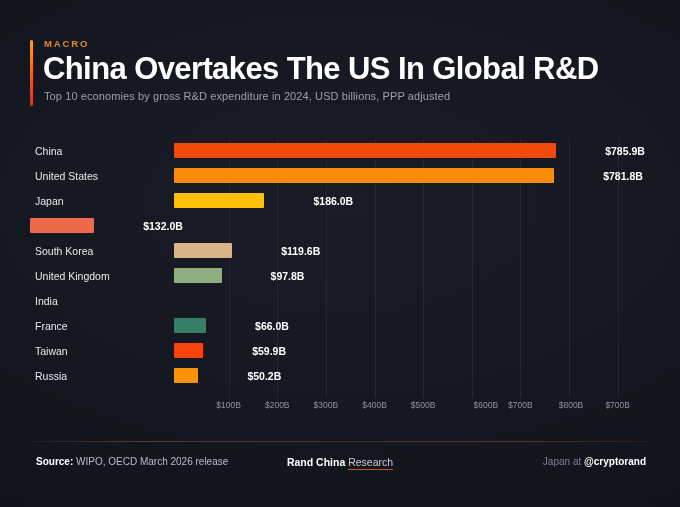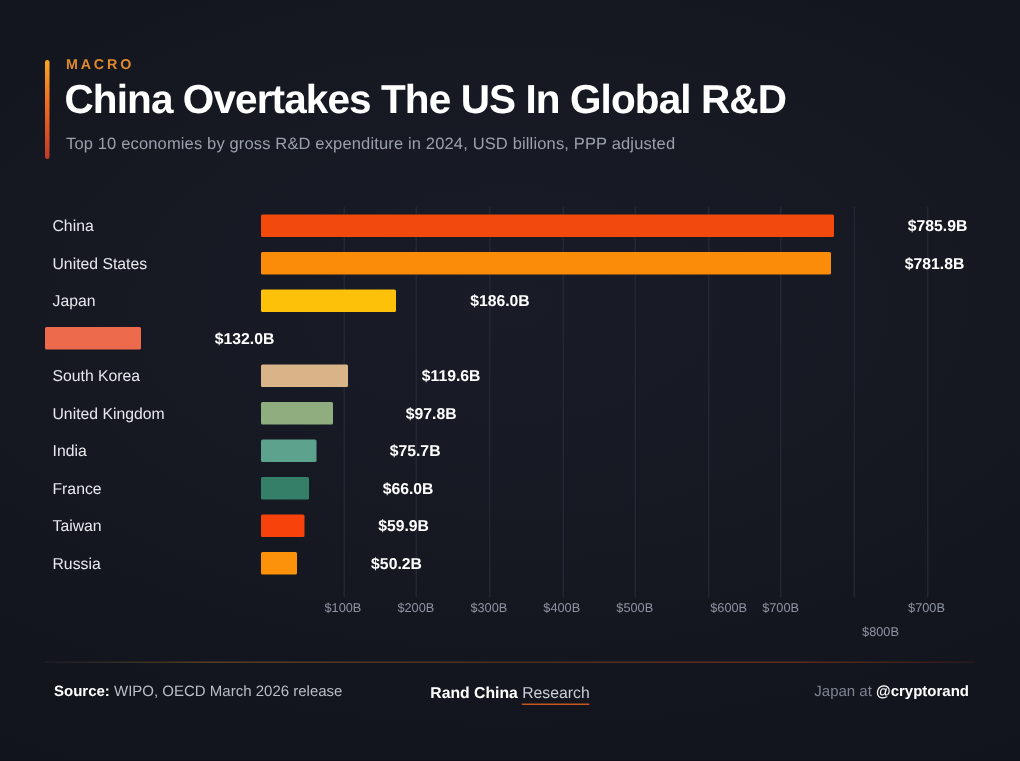--- a/index.html
+++ b/index.html
@@ -47,21 +47,21 @@
     font-size: 9.5px;
     font-weight: bold;
     letter-spacing: 1.9px;
     color: #e08a2e;
     text-transform: uppercase;
   }
   .title {
     position: absolute;
     left: 13px;
     top: 13px;
-    font-size: 27px;
+    font-size: 31px;
     font-weight: bold;
     color: #ffffff;
     letter-spacing: -0.6px;
     white-space: nowrap;
   }
   .subtitle {
     position: absolute;
     left: 14px;
     top: 52px;
     font-size: 11px;
@@ -261,24 +261,20 @@
         </div>
         <div class="row">
           <div class="row-label">United Kingdom</div>
           <div class="bar-wrap">
             <div class="bar" style="width: 47.5617px; background: rgb(144, 173, 128);"></div>
             <div class="bar-value">$97.8B</div>
           </div>
         </div>
         <div class="row">
           <div class="row-label">India</div>
-          <div class="bar-wrap">
-            <div class="bar" style="width: 36.8141px; background: rgb(92, 162, 140);"></div>
-            <div class="bar-value">$75.7B</div>
-          </div>
         </div>
         <div class="row">
           <div class="row-label">France</div>
           <div class="bar-wrap">
             <div class="bar" style="width: 32.0968px; background: rgb(53, 127, 104);"></div>
             <div class="bar-value">$66.0B</div>
           </div>
         </div>
         <div class="row">
           <div class="row-label">Taiwan</div>
@@ -296,21 +292,21 @@
         </div>
       </div>
     <div class="axis" id="x-axis">
         <div class="tick" style="left: 48.6316px;">$100B</div>
         <div class="tick" style="left: 97.2632px;">$200B</div>
         <div class="tick" style="left: 145.895px;">$300B</div>
         <div class="tick" style="left: 194.526px;">$400B</div>
         <div class="tick" style="left: 243.158px;">$500B</div>
         <div class="tick" style="left: 291.789px; padding-left: 28px;">$600B</div>
         <div class="tick" style="left: 340.421px;">$700B</div>
-        <div class="tick" style="left: 407px; margin-top: 16px;">$800B</div>
+        <div class="tick" style="left: 391px;">$800B</div>
         <div class="tick" style="left: 437.684px;">$700B</div>
       </div>
   </div>
 
   <div class="footer-divider"></div>
   <div class="footer">
     <div class="source"><b>Source:</b><span> WIPO, OECD March 2026 release</span></div>
     <div class="brand"><span class="b1">Rand China</span> <span class="b2">Research</span></div>
     <div class="more"><span>Japan at </span><span class="handle">@cryptorand</span></div>
   </div>

